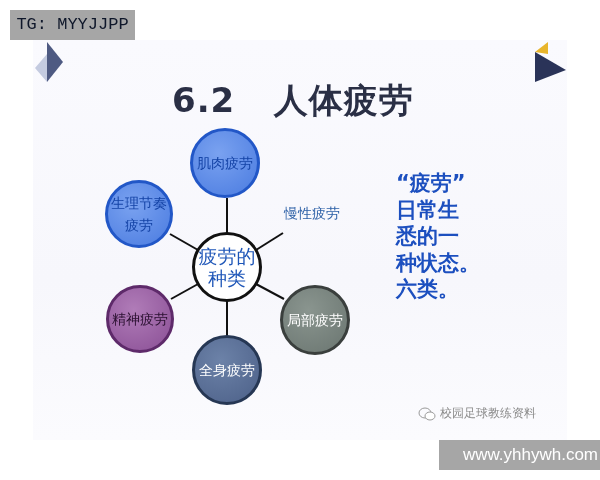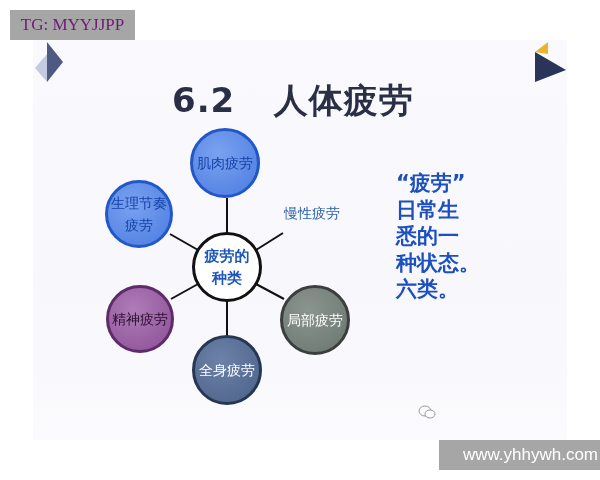--- a/index.html
+++ b/index.html
@@ -7,22 +7,22 @@
       width:600px; height:480px; position:relative; overflow:hidden;
       background:#ffffff;
       font-family:"DejaVu Sans", sans-serif;
     }
     .slide {
       position:absolute; left:33px; top:40px; width:534px; height:400px;
       background:linear-gradient(180deg,#fafafe 0%,#f7f7fc 60%,#fbfbfe 100%);
     }
     .tg-badge {
       position:absolute; left:10px; top:10px; width:125px; height:30px;
-      background:#a6a6a6; color:#701a75;
-      font-family:Liberation Serif, serif; font-size:17px;
+      background:#a6a6a6; color:#0f172a;
+      font-family:Liberation Mono, monospace; font-size:17px;
       line-height:30px; text-align:center;
     }
     .web-badge {
       position:absolute; left:439px; top:440px; width:151px; height:30px;
       background:#a6a6a6; color:#ffffff;
       font-family:"Liberation Sans", sans-serif; font-size:17px;
       line-height:30px; text-align:center;padding-left:16px;
     }
     .deco { position:absolute; }
     .title {
@@ -42,21 +42,21 @@
       border:3px solid #2257c7; color:#1443a6;
     }
     .n-rhythm {
       left:105px; top:180px; width:68px; height:68px;
       background:radial-gradient(circle at 40% 35%,#7aa2f0,#4a7be0);
       border:3px solid #2257c7; color:#1443a6;
     }
     .n-center {
       left:192px; top:232px; width:70px; height:70px;
       background:#ffffff; border:3px solid #111111;
-      color:#1e56b8; font-weight:bold; font-size:15px;
+      color:#1e56b8; font-weight:normal; font-size:19px;
     }
     .n-mental {
       left:106px; top:285px; width:68px; height:68px;
       background:radial-gradient(circle at 40% 35%,#b07cb8,#8a4f95);
       border:3px solid #5e2a6a; color:#2a1030;
     }
     .n-local {
       left:280px; top:285px; width:70px; height:70px;
       background:radial-gradient(circle at 40% 35%,#8a958f,#6a7570);
       border:3px solid #3a3f3d; color:#ffffff;
@@ -141,16 +141,17 @@
   <div>悉的一</div>
   <div>种状态。</div>
   <div>六类。</div>
 </div>
 
 <div class="watermark">
   <svg width="18" height="14" viewBox="0 0 18 14">
     <ellipse cx="7" cy="6" rx="6" ry="5" fill="none" stroke="#9a9a9a" stroke-width="1"></ellipse>
     <ellipse cx="12" cy="9" rx="5" ry="4" fill="#fff" stroke="#9a9a9a" stroke-width="1"></ellipse>
   </svg>
+  <span>校园足球教练资料</span>
 </div>
 
 <div class="tg-badge">TG: MYYJJPP</div>
 <div class="web-badge">www.yhhywh.com</div>
 
 </body></html>

